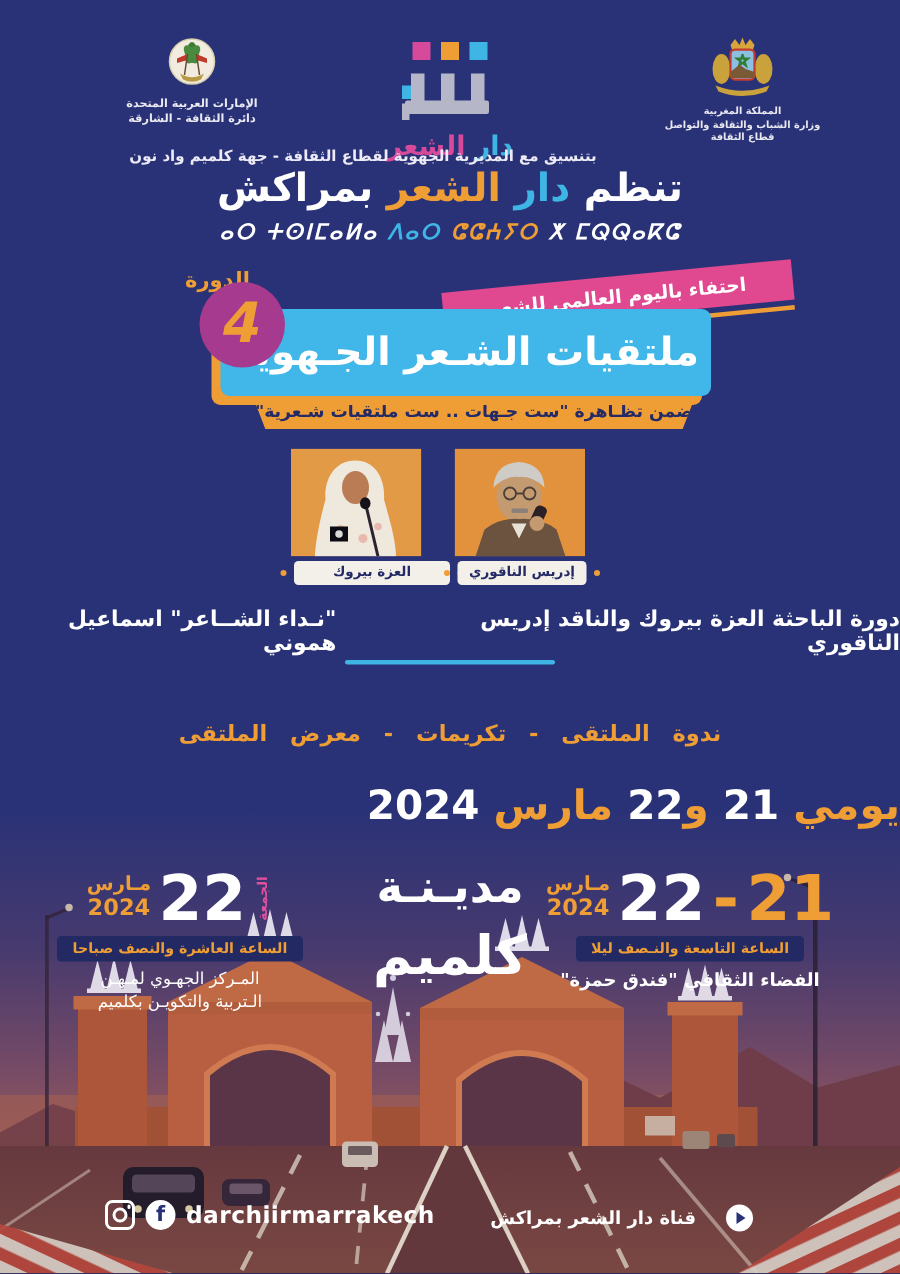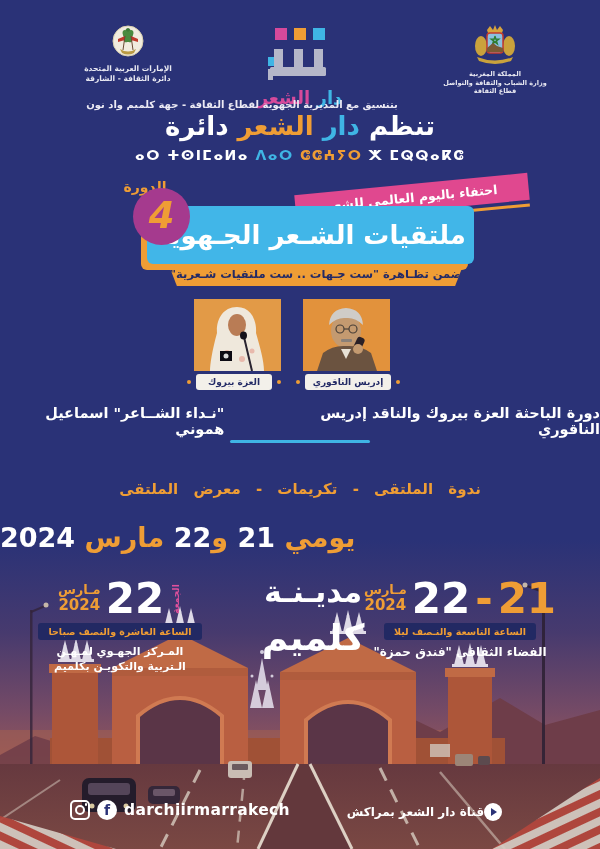--- a/index.html
+++ b/index.html
@@ -17,75 +17,75 @@
   .logo-tiny-text{font-size:6.5px;font-weight:bold;line-height:8.5px;color:#e9e9f2;}
   .dar-squares{display:flex;justify-content:center;gap:7px;margin-bottom:3px;}
   .dar-squares span{width:12px;height:12px;display:block;}
   .sq-pink{background:#d6499b;} .sq-orange{background:#ef9d35;} .sq-blue{background:#3fb5e5;}
   .dar-words{font-size:18px;font-weight:bold;margin-top:2px;}
   .dar-w1{color:#3fb5e5;} .dar-w2{color:#d6499b;}
   
   .coordination{left:0;top:99px;width:484px;text-align:center;font-size:10px;font-weight:bold;color:#eceaf4;z-index:3;}
   .organizer{left:0;top:111px;width:600px;text-align:center;font-size:26px;font-weight:bold;z-index:3;}
   .org-white{color:#fff;} .org-blue{color:#3fb5e5;} .org-orange{color:#ef9d35;}
-  .tifinagh{left:0;top:147px;width:600px;text-align:center;font-size:14px;font-weight:bold;letter-spacing:1.5px;z-index:3;}
+  .tifinagh{left:0;top:147px;width:600px;text-align:center;font-size:14px;font-weight:bold;letter-spacing:1.5px;z-index:3;font-style:italic;}
   
   .edition-label{left:108px;top:179px;width:74px;text-align:center;font-size:14px;font-weight:bold;color:#ef9d35;z-index:6;}
   .edition-circle{left:133px;top:188px;width:57px;height:57px;border-radius:50%;background:#a53a8e;
     display:flex;align-items:center;justify-content:center;z-index:6;}
   .edition-number{color:#ef9d35;font-size:37px;font-weight:bold;font-style:italic;line-height:1;transform:translateY(-1px);}
   .ribbon-underline{left:455px;top:207px;width:75px;height:3px;background:#ef9d35;transform:rotate(-5.5deg);z-index:1;}
   .ribbon{left:295px;top:184px;width:234px;height:27px;background:#e0488f;transform:rotate(-5.5deg);
     text-align:center;line-height:27px;font-size:12.5px;font-weight:bold;color:#fff;z-index:2;}
   .title-box{left:147px;top:206px;width:327px;height:58px;background:#41b6e8;border-radius:6px;
     box-shadow:-6px 6px 0 #ef9d35;text-align:center;line-height:58px;
     font-size:26px;font-weight:bold;color:#fff;z-index:4;}
   .subtitle-banner{left:168px;top:263px;width:296px;height:23px;background:#ef9d35;
     clip-path:polygon(0 0,100% 0,97% 100%,3% 100%);text-align:center;line-height:23px;
     font-size:11.5px;font-weight:bold;color:#232a66;z-index:3;}
   
   .speaker-card{position:absolute;top:299px;width:87px;height:72px;overflow:hidden;z-index:3;}
   .card-left{left:194px;} .card-right{left:303px;}
   .speaker-label{position:absolute;top:374px;height:16px;background:#f3f0ea;border-radius:3px;
     text-align:center;line-height:16px;font-size:9px;font-weight:bold;color:#232a66;z-index:3;}
-  .label-left{left:196px;width:76px;} .label-right{left:305px;width:86px;}
+  .label-left{left:196px;width:104px;} .label-right{left:305px;width:86px;}
   .dot{position:absolute;top:6px;width:4px;height:4px;background:#ef9d35;border-radius:50%;}
   .dot-l{left:-9px;} .dot-r{right:-9px;}
   
   .session-line{left:0;top:405px;width:600px;display:flex;justify-content:center;gap:42px;
     font-size:14.5px;font-weight:bold;color:#fff;z-index:3;}
   .divider{left:230px;top:440px;width:140px;height:3px;background:#3fb5e5;border-radius:2px;z-index:3;}
   .program-line{left:0;width:600px;text-align:center;font-size:15px;font-weight:bold;color:#ef9d35;z-index:3;}
   .program1{top:456px;} .program2{top:480px;word-spacing:10px;}
   
-  .date-line{left:0;top:522px;width:600px;text-align:left;font-size:27px;font-weight:bold;z-index:3;}
+  .date-line{left:0;top:522px;width:600px;text-align:right;font-size:27px;font-weight:bold;z-index:3;}
   .date-orange{color:#ef9d35;} .date-white{color:#fff;}
   
   .venue{position:absolute;top:578px;text-align:center;z-index:4;}
   .venueL{left:30px;width:180px;} .venueR{left:370px;width:180px;}
   .venue-date-row{display:flex;direction:ltr;justify-content:center;align-items:flex-start;gap:5px;}
   .month-col{color:#ef9d35;font-weight:bold;margin-top:5px;line-height:1.1;}
   .month-col .m{font-size:13px;display:block;} .month-col .y{font-size:15px;display:block;}
   .big-num{font-size:42px;font-weight:bold;line-height:1;color:#fff;}
   .big-num.orange{color:#ef9d35;}
   .day-vert-wrap{width:13px;height:42px;display:flex;align-items:center;justify-content:center;}
   .day-vert{display:block;transform:rotate(-90deg);font-size:9px;font-weight:bold;color:#e0509c;white-space:nowrap;}
   .time-pill{display:inline-block;margin-top:3px;background:#222963;color:#ef9d35;
     font-size:9.5px;font-weight:bold;padding:3px 10px;border-radius:3px;}
-  .place-text{margin-top:4px;font-size:11px;font-weight:bold;color:#fff;line-height:15px;}
+  .place-text{margin-top:4px;font-size:11px;font-weight:normal;color:#fff;line-height:15px;}
   .place-text2{margin-top:5px;font-size:12px;font-weight:bold;color:#fff;}
   
-  .city{left:245px;top:572px;width:110px;text-align:center;z-index:4;margin-left:13px;}
+  .city{left:245px;top:572px;width:110px;text-align:center;z-index:4;}
   .city-l1{font-size:30px;font-weight:bold;color:#fff;line-height:1.3;}
   .city-l2{font-size:36px;font-weight:bold;color:#fff;line-height:1.5;}
   
   .photo{left:0;top:540px;width:600px;height:309px;z-index:1;}
   
   .footer-left{left:70px;top:800px;display:flex;align-items:center;gap:7px;z-index:5;}
-  .footer-right{right:98px;top:803px;display:flex;align-items:center;gap:0;z-index:5;}
+  .footer-right{right:98px;top:803px;display:flex;align-items:center;gap:20px;z-index:5;}
   .handle{font-size:15.5px;font-weight:bold;color:#fff;letter-spacing:.3px;}
   .channel{font-size:12px;font-weight:bold;color:#fff;}
   .ig{width:16px;height:16px;border:2px solid #fff;border-radius:5px;position:relative;}
   .ig::before{content:"";position:absolute;inset:3px;border:2px solid #fff;border-radius:50%;}
   .ig::after{content:"";position:absolute;top:1px;right:1px;width:2.5px;height:2.5px;background:#fff;border-radius:50%;}
   .fb{width:20px;height:20px;background:#fff;border-radius:50%;color:#2a3277;font-weight:bold;
     font-size:14px;display:flex;align-items:flex-end;justify-content:center;line-height:19px;}
   .yt{width:18px;height:18px;background:#fff;border-radius:50%;position:relative;}
   .yt::before{content:"";position:absolute;left:7px;top:5px;border-left:6px solid #2a3277;
     border-top:4px solid transparent;border-bottom:4px solid transparent;}
@@ -249,21 +249,21 @@
     <div class="logo-tiny-text" dir="rtl">المملكة المغربية</div>
     <div class="logo-tiny-text" dir="rtl">وزارة الشباب والثقافة والتواصل</div>
     <div class="logo-tiny-text" dir="rtl">قطاع الثقافة</div>
   </div>
 
   <div class="abs coordination" dir="rtl">بتنسيق مع المديرية الجهوية لقطاع الثقافة - جهة كلميم واد نون</div>
   <div class="abs organizer" dir="rtl">
     <span class="org-white">تنظم</span>
     <span class="org-blue">دار</span>
     <span class="org-orange">الشعر</span>
-    <span class="org-white">دائرة</span>
+    <span class="org-white">بمراكش</span>
   </div>
   <div class="abs tifinagh" dir="ltr">
     <span class="org-white">ⴰⵔ ⵜⵙⵏⵎⴰⵍⴰ</span>
     <span class="org-blue">ⴷⴰⵔ</span>
     <span class="org-orange">ⵛⵛⵄⵢⵔ</span>
     <span class="org-white">ⵅ ⵎⵕⵕⴰⴽⵛ</span>
   </div>
 
   <div class="abs edition-label" dir="rtl">الدورة</div>
   <div class="abs edition-circle">

